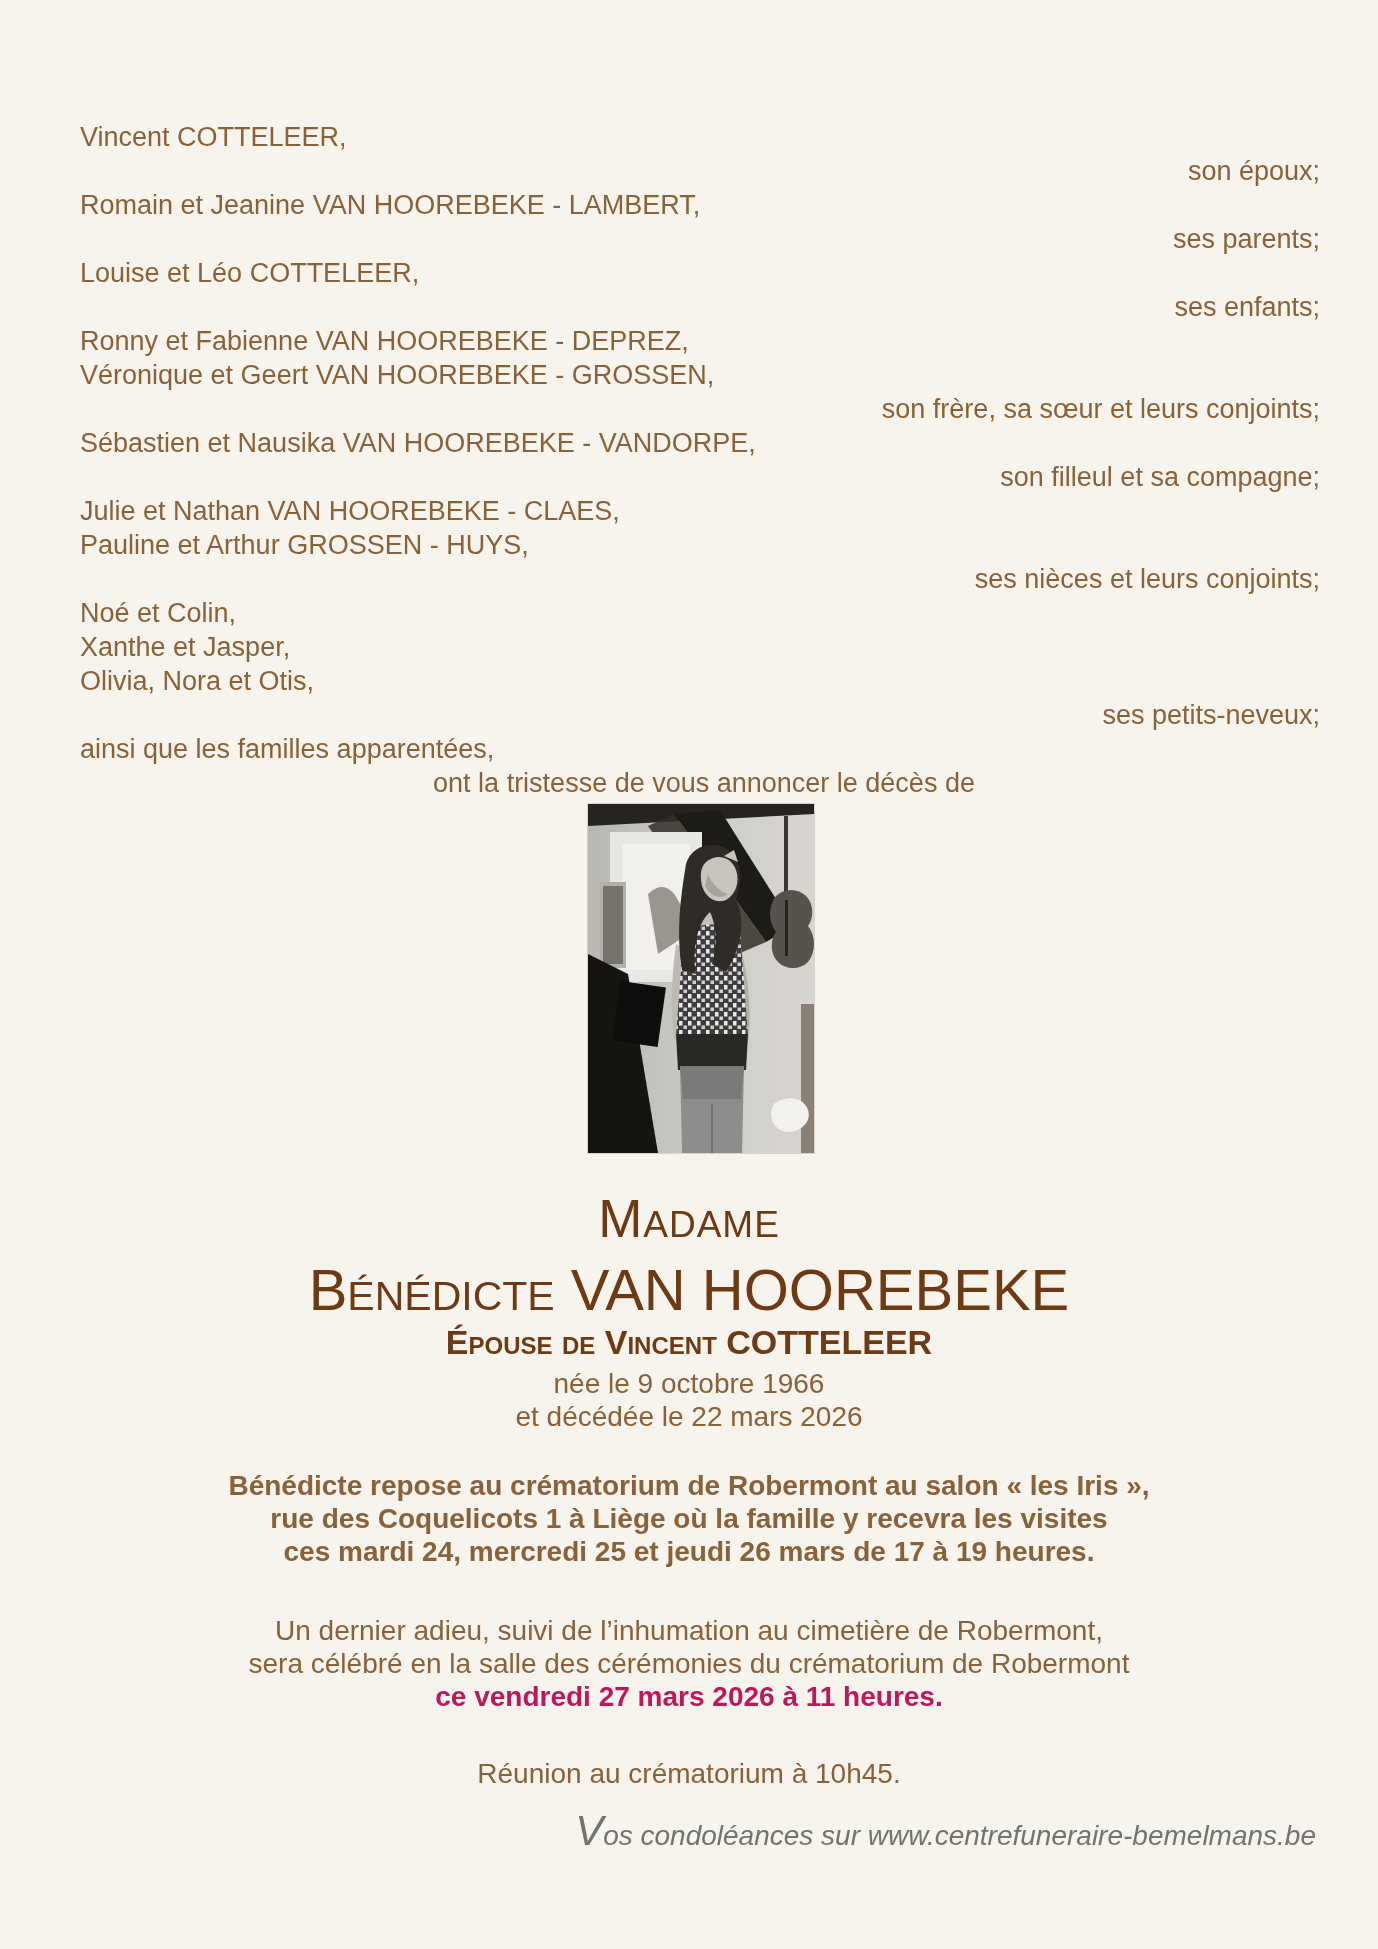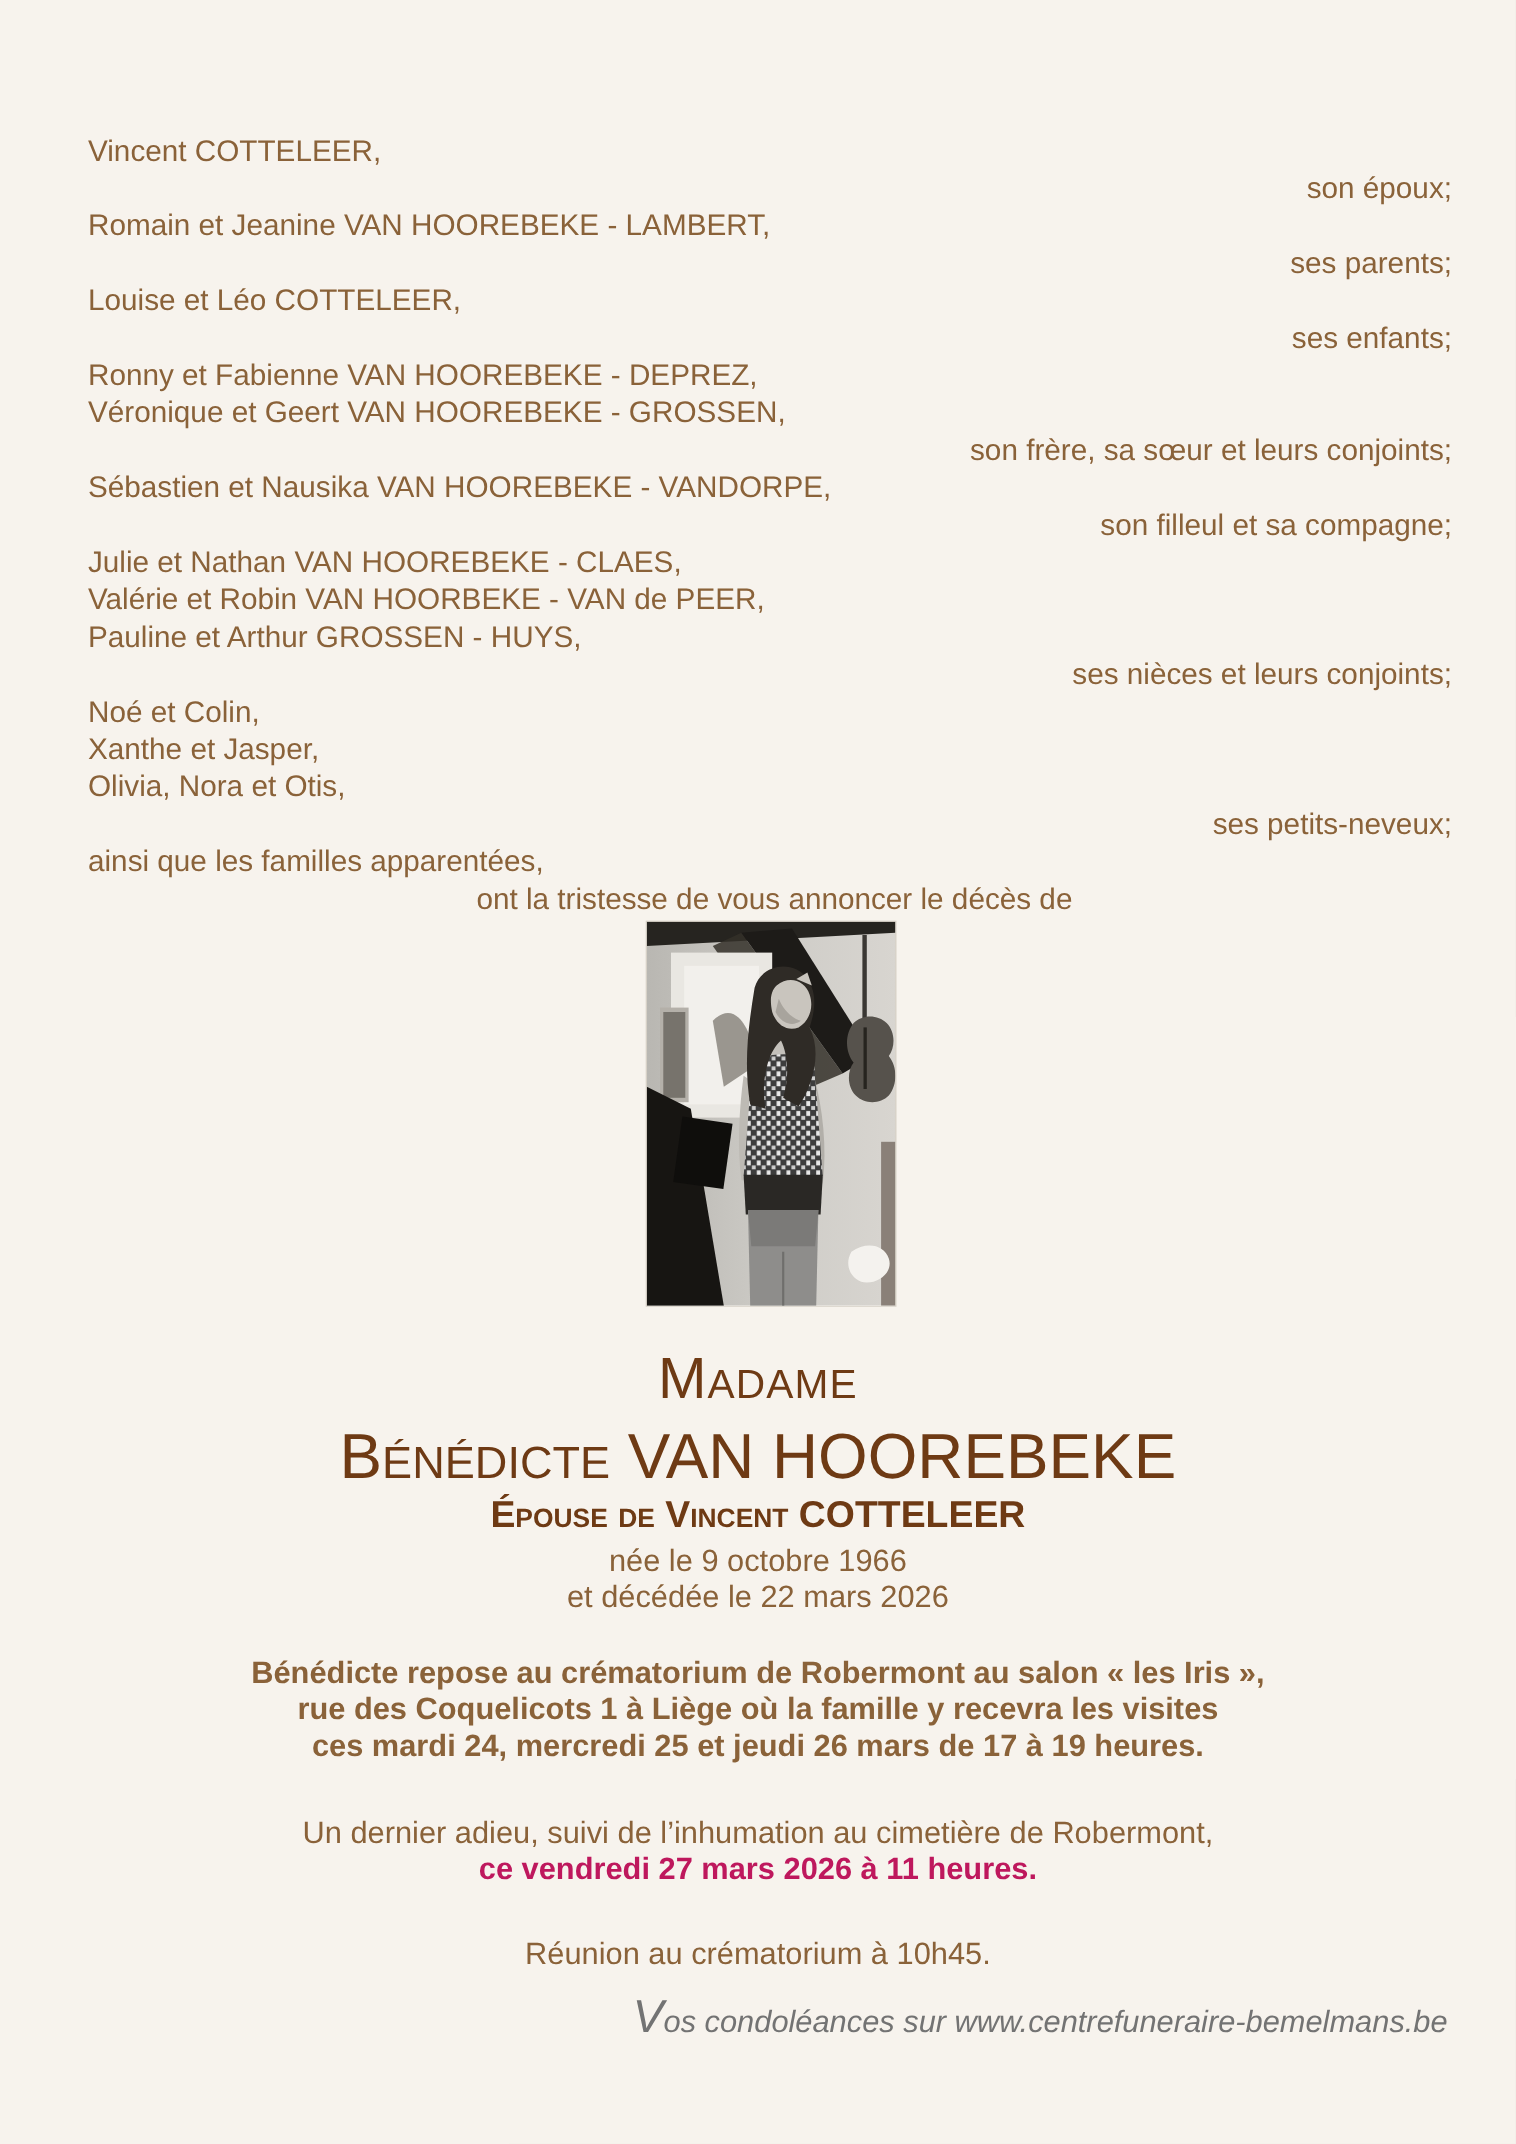--- a/index.html
+++ b/index.html
@@ -119,21 +119,20 @@
       <div class="line left">Romain et Jeanine VAN HOOREBEKE - LAMBERT,</div>
       <div class="line right">ses parents;</div>
       <div class="line left">Louise et Léo COTTELEER,</div>
       <div class="line right">ses enfants;</div>
       <div class="line left">Ronny et Fabienne VAN HOOREBEKE - DEPREZ,</div>
       <div class="line left">Véronique et Geert VAN HOOREBEKE - GROSSEN,</div>
       <div class="line right">son frère, sa sœur et leurs conjoints;</div>
       <div class="line left">Sébastien et Nausika VAN HOOREBEKE - VANDORPE,</div>
       <div class="line right">son filleul et sa compagne;</div>
       <div class="line left">Julie et Nathan VAN HOOREBEKE - CLAES,</div>
-      <div class="line left">Valérie et Robin VAN HOORBEKE - VAN de PEER,</div>
       <div class="line left">Pauline et Arthur GROSSEN - HUYS,</div>
       <div class="line right">ses nièces et leurs conjoints;</div>
       <div class="line left">Noé et Colin,</div>
       <div class="line left">Xanthe et Jasper,</div>
       <div class="line left">Olivia, Nora et Otis,</div>
       <div class="line right">ses petits-neveux;</div>
       <div class="line left">ainsi que les familles apparentées,</div>
     </div>
 
   <div class="announce">ont la tristesse de vous annoncer le décès de</div>
@@ -192,20 +191,21 @@
   </div>
 
   <div class="para para-visit">
       <div class="">Bénédicte repose au crématorium de Robermont au salon « les Iris »,</div>
       <div class="">rue des Coquelicots 1 à Liège où la famille y recevra les visites</div>
       <div class="">ces mardi 24, mercredi 25 et jeudi 26 mars de 17 à 19 heures.</div>
     </div>
 
   <div class="para para-cerem">
       <div class="">Un dernier adieu, suivi de l’inhumation au cimetière de Robermont,</div>
+      <div class="">sera célébré en la salle des cérémonies du crématorium de Robermont</div>
     </div>
   <div class="bold-line">ce vendredi 27 mars 2026 à 11 heures.</div>
 
   <div class="meeting">Réunion au crématorium à 10h45.</div>
 
   <div class="condolences">
     <span class="lead">V</span><span class="rest">os condoléances sur www.centrefuneraire-bemelmans.be</span>
   </div>
 
 </div>

